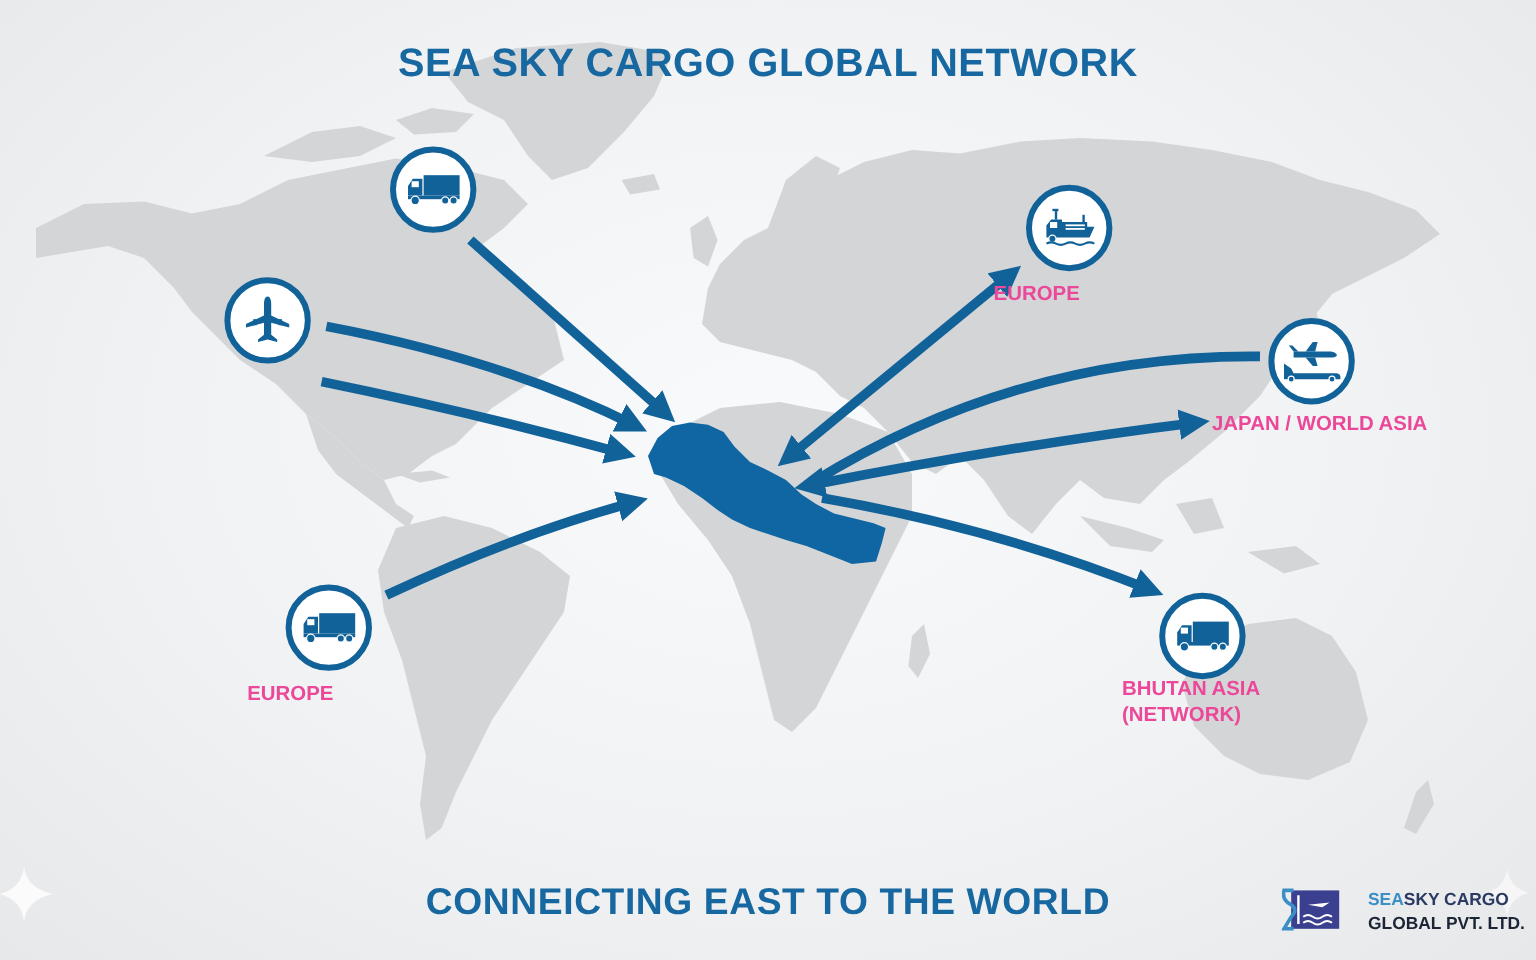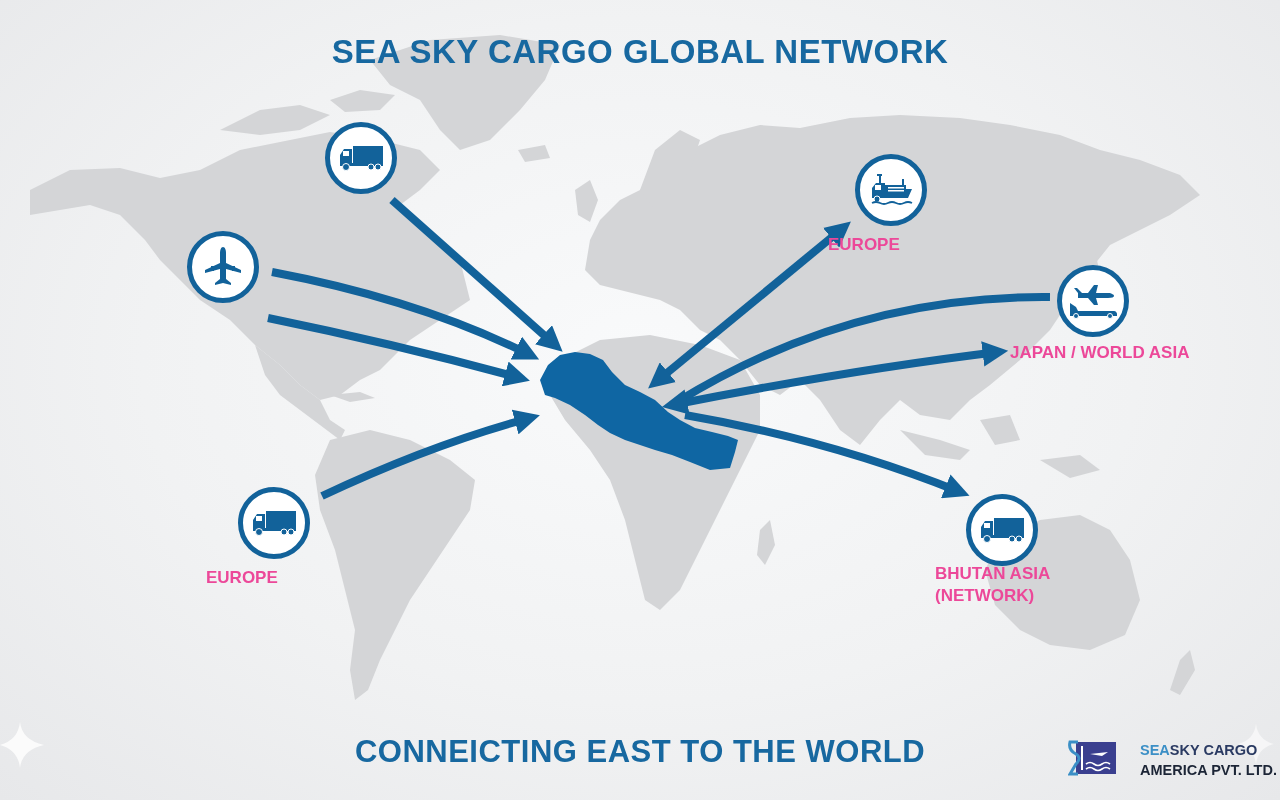--- a/index.html
+++ b/index.html
@@ -192,17 +192,17 @@
     <svg width="50" height="36" viewBox="0 0 50 36" style="position:absolute; left:0; top:0;">
       <rect x="8" y="2" width="40" height="32" fill="#3a3f8f"></rect>
       <path d="M10,2 L2,2 Q0,10 8,14 Q14,18 8,24 L2,34 L10,34" stroke="#3b8fc6" stroke-width="3" fill="none"></path>
       <path d="M14,6 L14,30" stroke="#ffffff" stroke-width="2"></path>
       <path d="M22,14 L40,12 L34,16 Z" fill="#ffffff"></path>
       <path d="M18,24 Q22,21 26,24 T34,24 T42,24" stroke="#ffffff" stroke-width="1.6" fill="none"></path>
       <path d="M18,29 Q22,26 26,29 T34,29 T42,29" stroke="#ffffff" stroke-width="1.6" fill="none"></path>
     </svg>
     <div class="logo-text">
       <div><span class="sea">SEA</span><span class="sky">SKY CARGO</span></div>
-      <div class="l2">AMERICA PVT. LTD.</div>
+      <div class="l2">GLOBAL PVT. LTD.</div>
     </div>
   </div>
 
 </div>
 
 </body></html>

